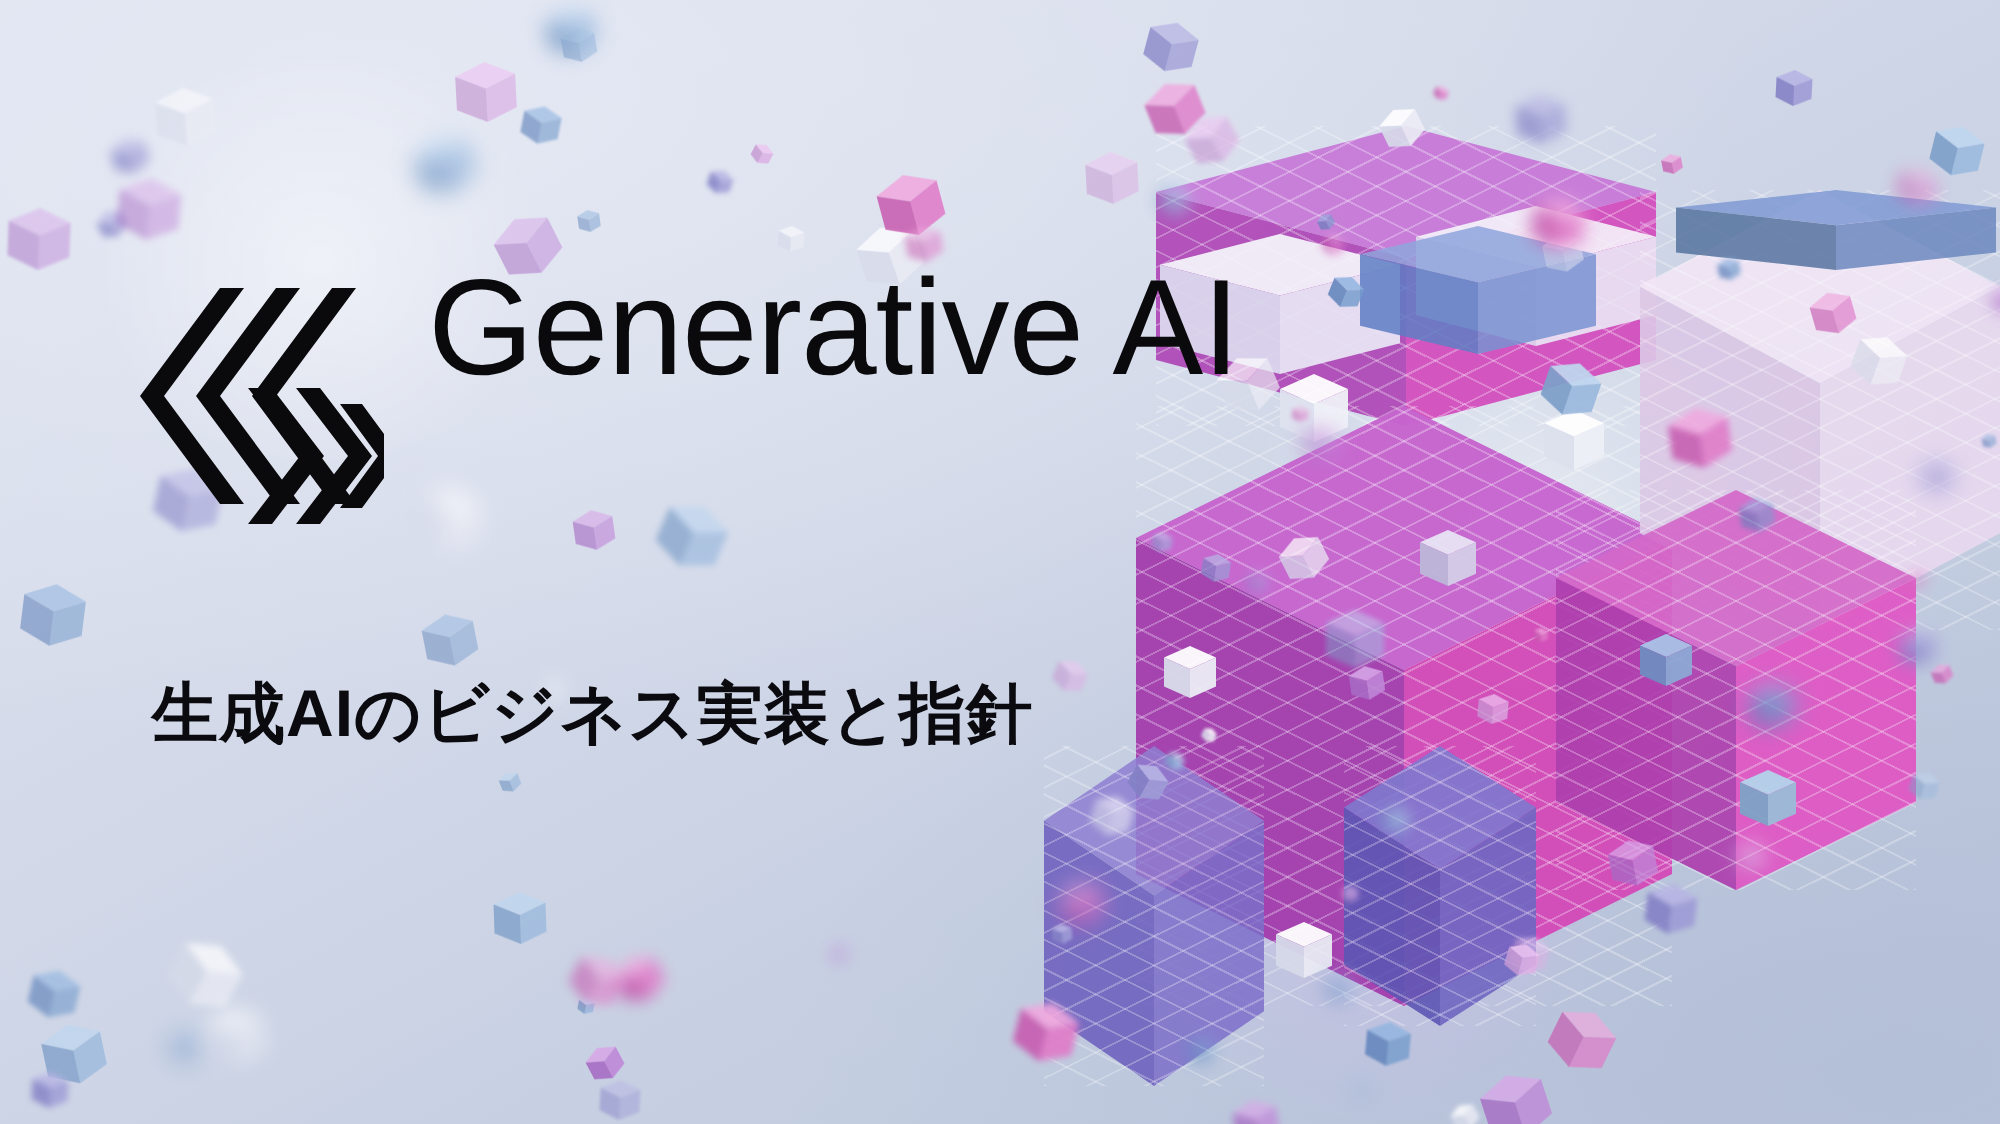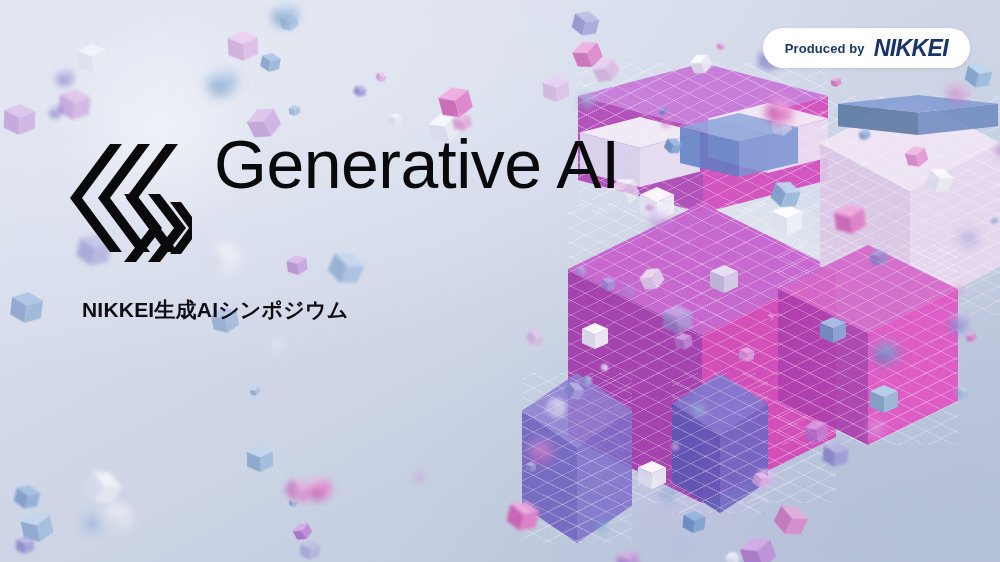--- a/index.html
+++ b/index.html
@@ -728,24 +728,20 @@
         <span class="s-left"></span>
         <span class="s-right"></span>
       </div>
       <div class="slab" style="position: absolute; left: 16px; top: 536px; width: 18px; height: 18px; opacity: 0.82; filter: blur(1.7px); transform: rotate(3deg); --ct: #b7b4e4; --cl: #8481c6; --cr: #9e9bd6;">
         <span class="s-top"></span>
         <span class="s-left"></span>
         <span class="s-right"></span>
       </div>
     </div>
 
-  <div id="nikkei-badge">
-    <span class="pb">Produced by</span>
-    <span class="nk">NIKKEI</span>
-  </div>
 
   <div id="content">
 
     <div id="logo-mark">
       <svg viewBox="0 0 124 128" width="124" height="128" aria-hidden="true">
         <g fill="#0a0a0c">
 
           <path d="M34 2 L46 2 L6 56 L46 110 L34 110 L-6 56 Z" transform="translate(8,6)"></path>
 
           <path d="M34 2 L46 2 L6 56 L46 110 L34 110 L-6 56 Z" transform="translate(36,6)"></path>
@@ -756,17 +752,17 @@
           <path d="M0 0 L12 0 L38 34 L12 68 L0 68 L26 34 Z" transform="translate(80,58)"></path>
           <path d="M0 0 L11 0 L30 26 L11 52 L0 52 L19 26 Z" transform="translate(102,66)"></path>
         </g>
       </svg>
     </div>
 
     <div id="title-block">
       <div class="title-line l1">Generative AI</div>
     </div>
 
-    <div id="subtitle-small">NIKKEI生成AIシンポジウム</div>
+    <div id="subtitle-main">生成AIのビジネス実装と指針</div>
 
 
   </div>
 </div>
 
 </body></html>

